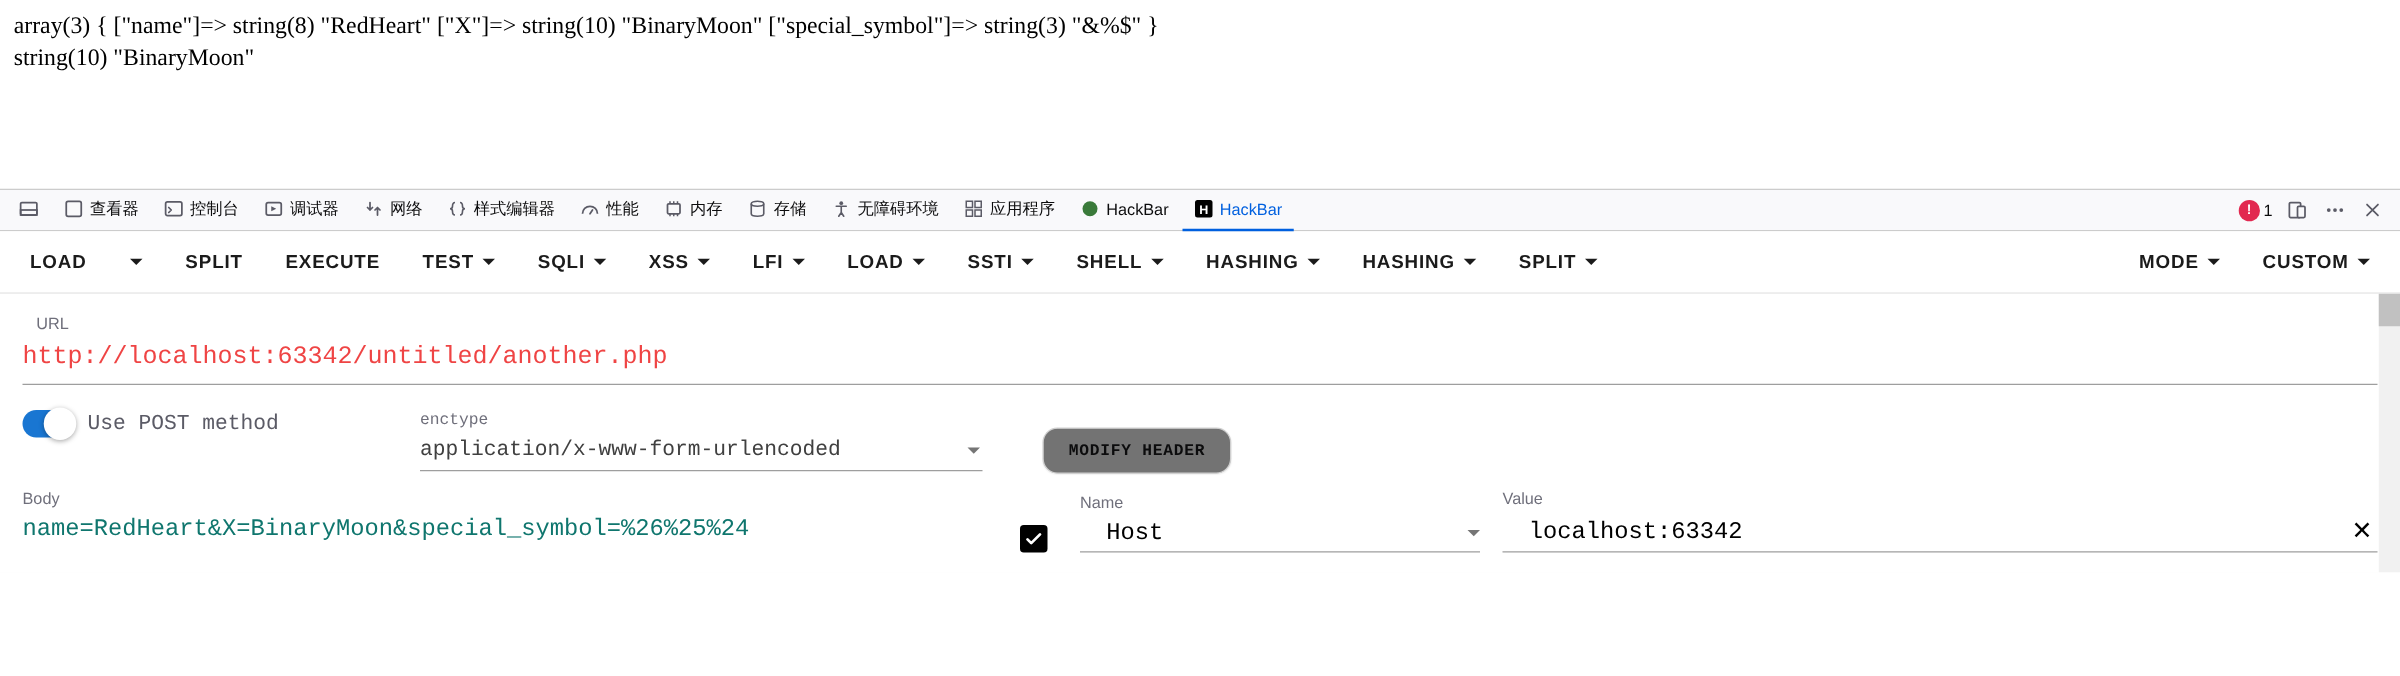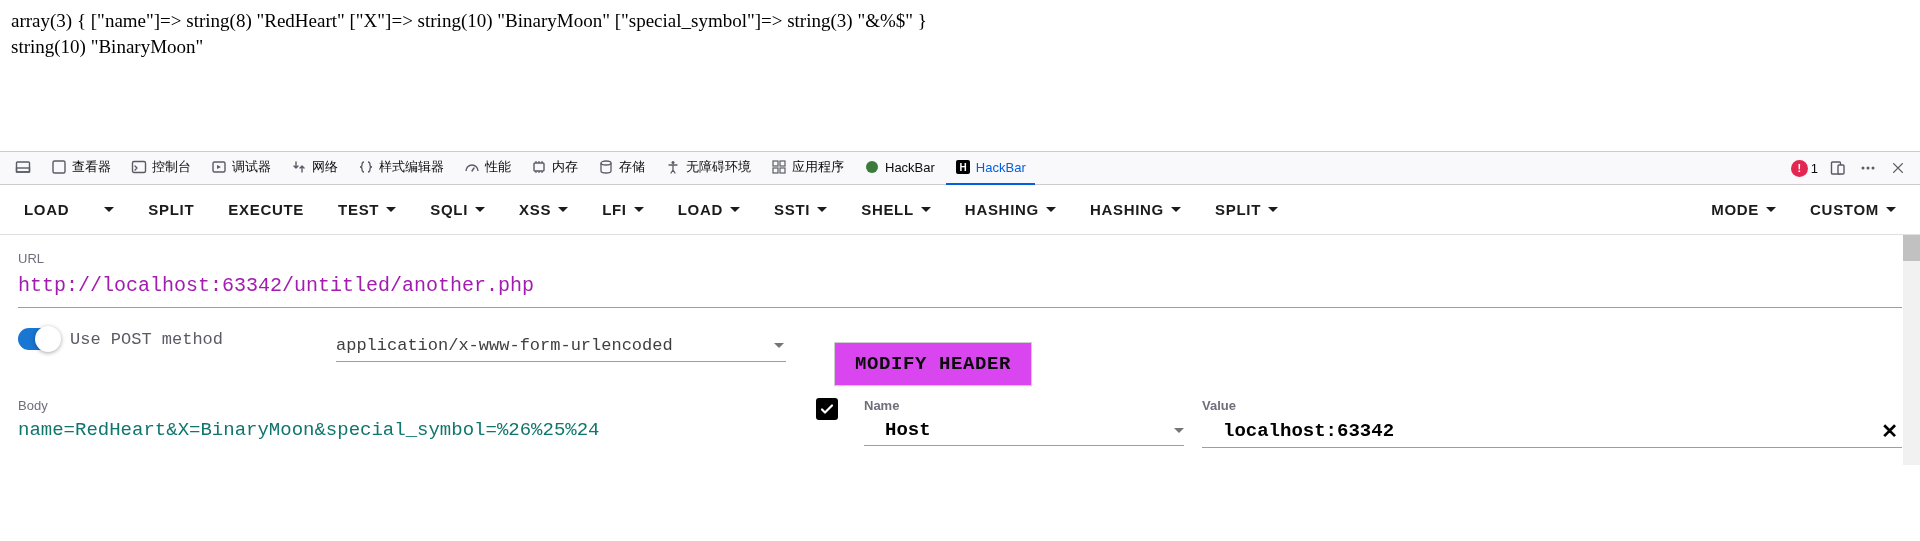--- a/index.html
+++ b/index.html
@@ -14,37 +14,37 @@
 .dt-right { display: flex; align-items: center; gap: 10px; padding-right: 6px; }
 .err-badge { display: inline-flex; align-items: center; justify-content: center; width: 17px; height: 17px; border-radius: 50%; background: #e22850; color: #fff; font-size: 11px; font-weight: 700; }
 .err-wrap { display: flex; align-items: center; gap: 3px; }
 .err-count { font-size: 13px; color: #0c0c0d; }
 .icon-btn { width: 20px; height: 20px; display: inline-flex; align-items: center; justify-content: center; cursor: pointer; color: #5b5b66; }
 .hackbar-toolbar { display: flex; align-items: center; justify-content: space-between; padding: 0 18px; height: 50px; background: #fff; border-bottom: 1px solid #e0e0e0; }
 .tb-left, .tb-right { display: flex; align-items: center; gap: 22px; }
 .tb-btn { display: inline-flex; align-items: center; gap: 6px; font-weight: 700; font-size: 15px; letter-spacing: 0.7px; color: #1b1b1b; cursor: pointer; height: 36px; padding: 0 6px; justify-content: flex-end; }
 .tb-btn .car { width: 0; height: 0; border-left: 5px solid transparent; border-right: 5px solid transparent; border-top: 5px solid #1b1b1b; margin-left: 1px; }
 .hackbar-panel { padding: 10px 18px 16px; background: #fff; position: relative; }
-.url-label { font-size: 13px; color: #6f6f7b; margin-top: 6px; }
-.url-value { font-family: "Consolas","Courier New",monospace; font-size: 20px; color: #a21caf; padding: 8px 0 10px; border-bottom: 1px solid #9e9e9e; }
+.url-label { font-size: 13px; color: #6f6f7b; margin-top: 6px; margin-left: 11px; }
+.url-value { font-family: "Consolas","Courier New",monospace; font-size: 20px; color: #ef4444; padding: 8px 0 10px; border-bottom: 1px solid #9e9e9e; }
 .post-row { display: flex; align-items: flex-start; gap: 28px; margin-top: 20px; font-family: Liberation Mono, monospace; }
 .post-toggle { display: flex; align-items: center; gap: 12px; min-width: 290px; }
 .toggle-switch { width: 40px; height: 22px; background: #1976d2; border-radius: 12px; position: relative; cursor: pointer; }
 .toggle-knob { width: 26px; height: 26px; background: #fff; border-radius: 50%; position: absolute; top: -2px; right: -3px; box-shadow: 0 1px 4px rgba(0,0,0,0.35); }
 .toggle-label { font-size: 17px; color: #5b5b66; }
 .enctype-block { flex: 0 0 450px; }
 .field-label { font-size: 13px; color: #6f6f7b; }
 .enctype-select { display: flex; align-items: center; justify-content: space-between; border-bottom: 1px solid #9e9e9e; padding: 6px 2px 6px 0; margin-top: 2px; cursor: pointer; }
 .enctype-select span { font-size: 17px; color: #404040; }
 .enctype-select .car { width: 0; height: 0; border-left: 5px solid transparent; border-right: 5px solid transparent; border-top: 5px solid #757575; }
-.modify-btn { margin-left: 20px; border: 1px solid #cfcfcf; border-radius: 0; padding: 10px 20px; font-size: 19px; font-weight: 700; letter-spacing: 0.6px; cursor: pointer; background: #d946ef; box-shadow: 0 1px 1px rgba(0,0,0,0.05); margin-top: 14px; }
+.modify-btn { margin-left: 20px; border: 1px solid #cfcfcf; border-radius: 12px; padding: 10px 20px; font-size: 13px; font-weight: 700; letter-spacing: 0.6px; cursor: pointer; background: #737373; box-shadow: 0 1px 1px rgba(0,0,0,0.05); margin-top: 14px; }
 .body-row { display: flex; align-items: flex-start; gap: 28px; margin-top: 12px; }
 .body-block { flex: 0 0 770px; }
 .body-value { font-family: "Consolas","Courier New",monospace; font-size: 19px; color: #0f766e; padding: 6px 0 8px; }
-.header-block { flex: 1; display: flex; align-items: flex-start; gap: 18px; font-weight: bold; }
+.header-block { flex: 1; display: flex; align-items: flex-end; gap: 18px; }
 .hdr-name-block { flex: 0 0 320px; }
 .hdr-value-block { flex: 1; }
 .hdr-input-row { display: flex; align-items: center; border-bottom: 1px solid #9e9e9e; padding: 4px 0 4px 0; margin-top: 2px; }
 .checkbox { width: 22px; height: 22px; background: #000; border-radius: 3px; display: inline-flex; align-items: center; justify-content: center; margin-right: 8px; cursor: pointer; }
 .checkbox svg { width: 16px; height: 16px; }
 .hdr-text { font-family: "Consolas","Courier New",monospace; font-size: 19px; color: #000; flex: 1; margin-left: 21px; }
 .hdr-name-block .car { width: 0; height: 0; border-left: 5px solid transparent; border-right: 5px solid transparent; border-top: 5px solid #757575; margin-left: 6px; }
 .delete-x { font-size: 20px; color: #000; cursor: pointer; padding: 0 4px; margin-left: 8px; }
 .scrollbar { position: absolute; right: 0; top: 0; width: 17px; height: 26px; background: #c1c1c1; }
 .scroll-track { position: absolute; right: 0; top: 0; bottom: 0; width: 17px; background: #f1f1f1; }
@@ -279,20 +279,21 @@
     <div class="url-value">http://localhost:63342/untitled/another.php</div>
 
     <div class="post-row">
       <div class="post-toggle">
         <div class="toggle-switch">
           <div class="toggle-knob"></div>
         </div>
         <span class="toggle-label">Use POST method</span>
       </div>
       <div class="enctype-block">
+        <div class="field-label">enctype</div>
         <div class="enctype-select">
           <span>application/x-www-form-urlencoded</span>
           <span class="car"></span>
         </div>
       </div>
       <div class="modify-btn">
         <span>MODIFY HEADER</span>
       </div>
     </div>
 

